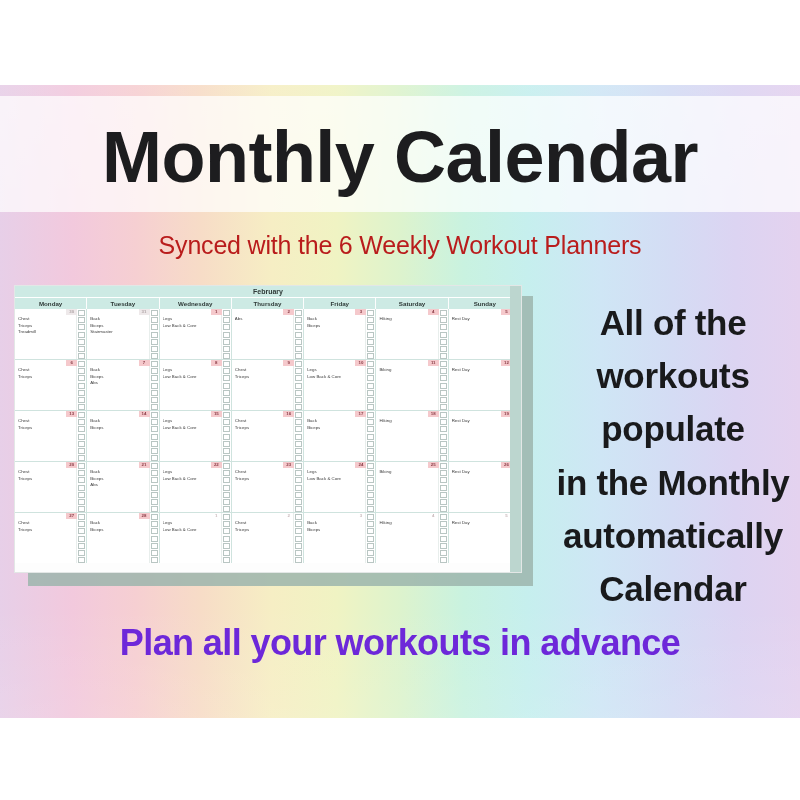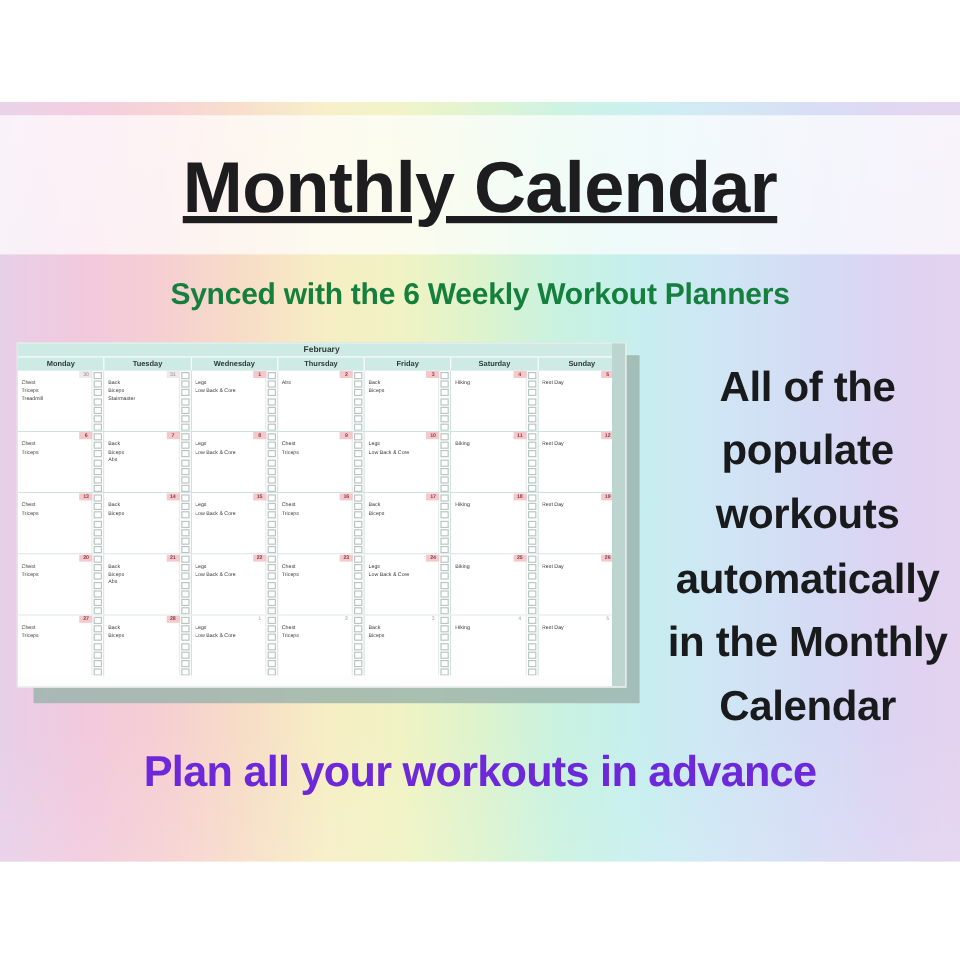--- a/index.html
+++ b/index.html
@@ -36,28 +36,27 @@
 
   
   .title-panel{
     position:absolute;left:0;right:0;top:96px;height:116px;
     background:rgba(255,255,255,.72);
   }
 
   .headline{
     position:absolute;left:0;right:0;top:114px;height:86px;
     display:flex;align-items:center;justify-content:center;
-    font-size:60px;font-weight:700;color:#1d1d1f;letter-spacing:-.5px;
+    font-size:72px;font-weight:700;color:#1d1d1f;letter-spacing:-.5px;
     line-height:1;
-    text-decoration:underline;
   }
   .subhead{
     position:absolute;left:0;right:0;top:226px;height:38px;
     display:flex;align-items:center;justify-content:center;
-    font-size:25px;font-weight:700;color:#15803d;letter-spacing:-.2px;
+    font-size:25px;font-weight:400;color:#b91c1c;letter-spacing:-.2px;
   }
   .footline{
     position:absolute;left:0;right:0;top:614px;height:58px;
     display:flex;align-items:center;justify-content:center;
     font-size:36px;font-weight:700;color:#6d28d9;letter-spacing:-.6px;
   }
 
   
   .side-copy{
     position:absolute;left:548px;top:296px;width:250px;
@@ -741,21 +740,21 @@
               <i></i>
             </div>
           </div>
         </div>
       </div>
     <div class="cal-edge"></div>
   </div>
 
   <div class="side-copy">
       <span>All of the</span>
+      <span>workouts</span>
       <span>populate</span>
-      <span>workouts</span>
+      <span>in the Monthly</span>
       <span>automatically</span>
-      <span>in the Monthly</span>
       <span>Calendar</span>
     </div>
 
   <div class="footline">Plan all your workouts in advance</div>
 </div>
 
 </body></html>

